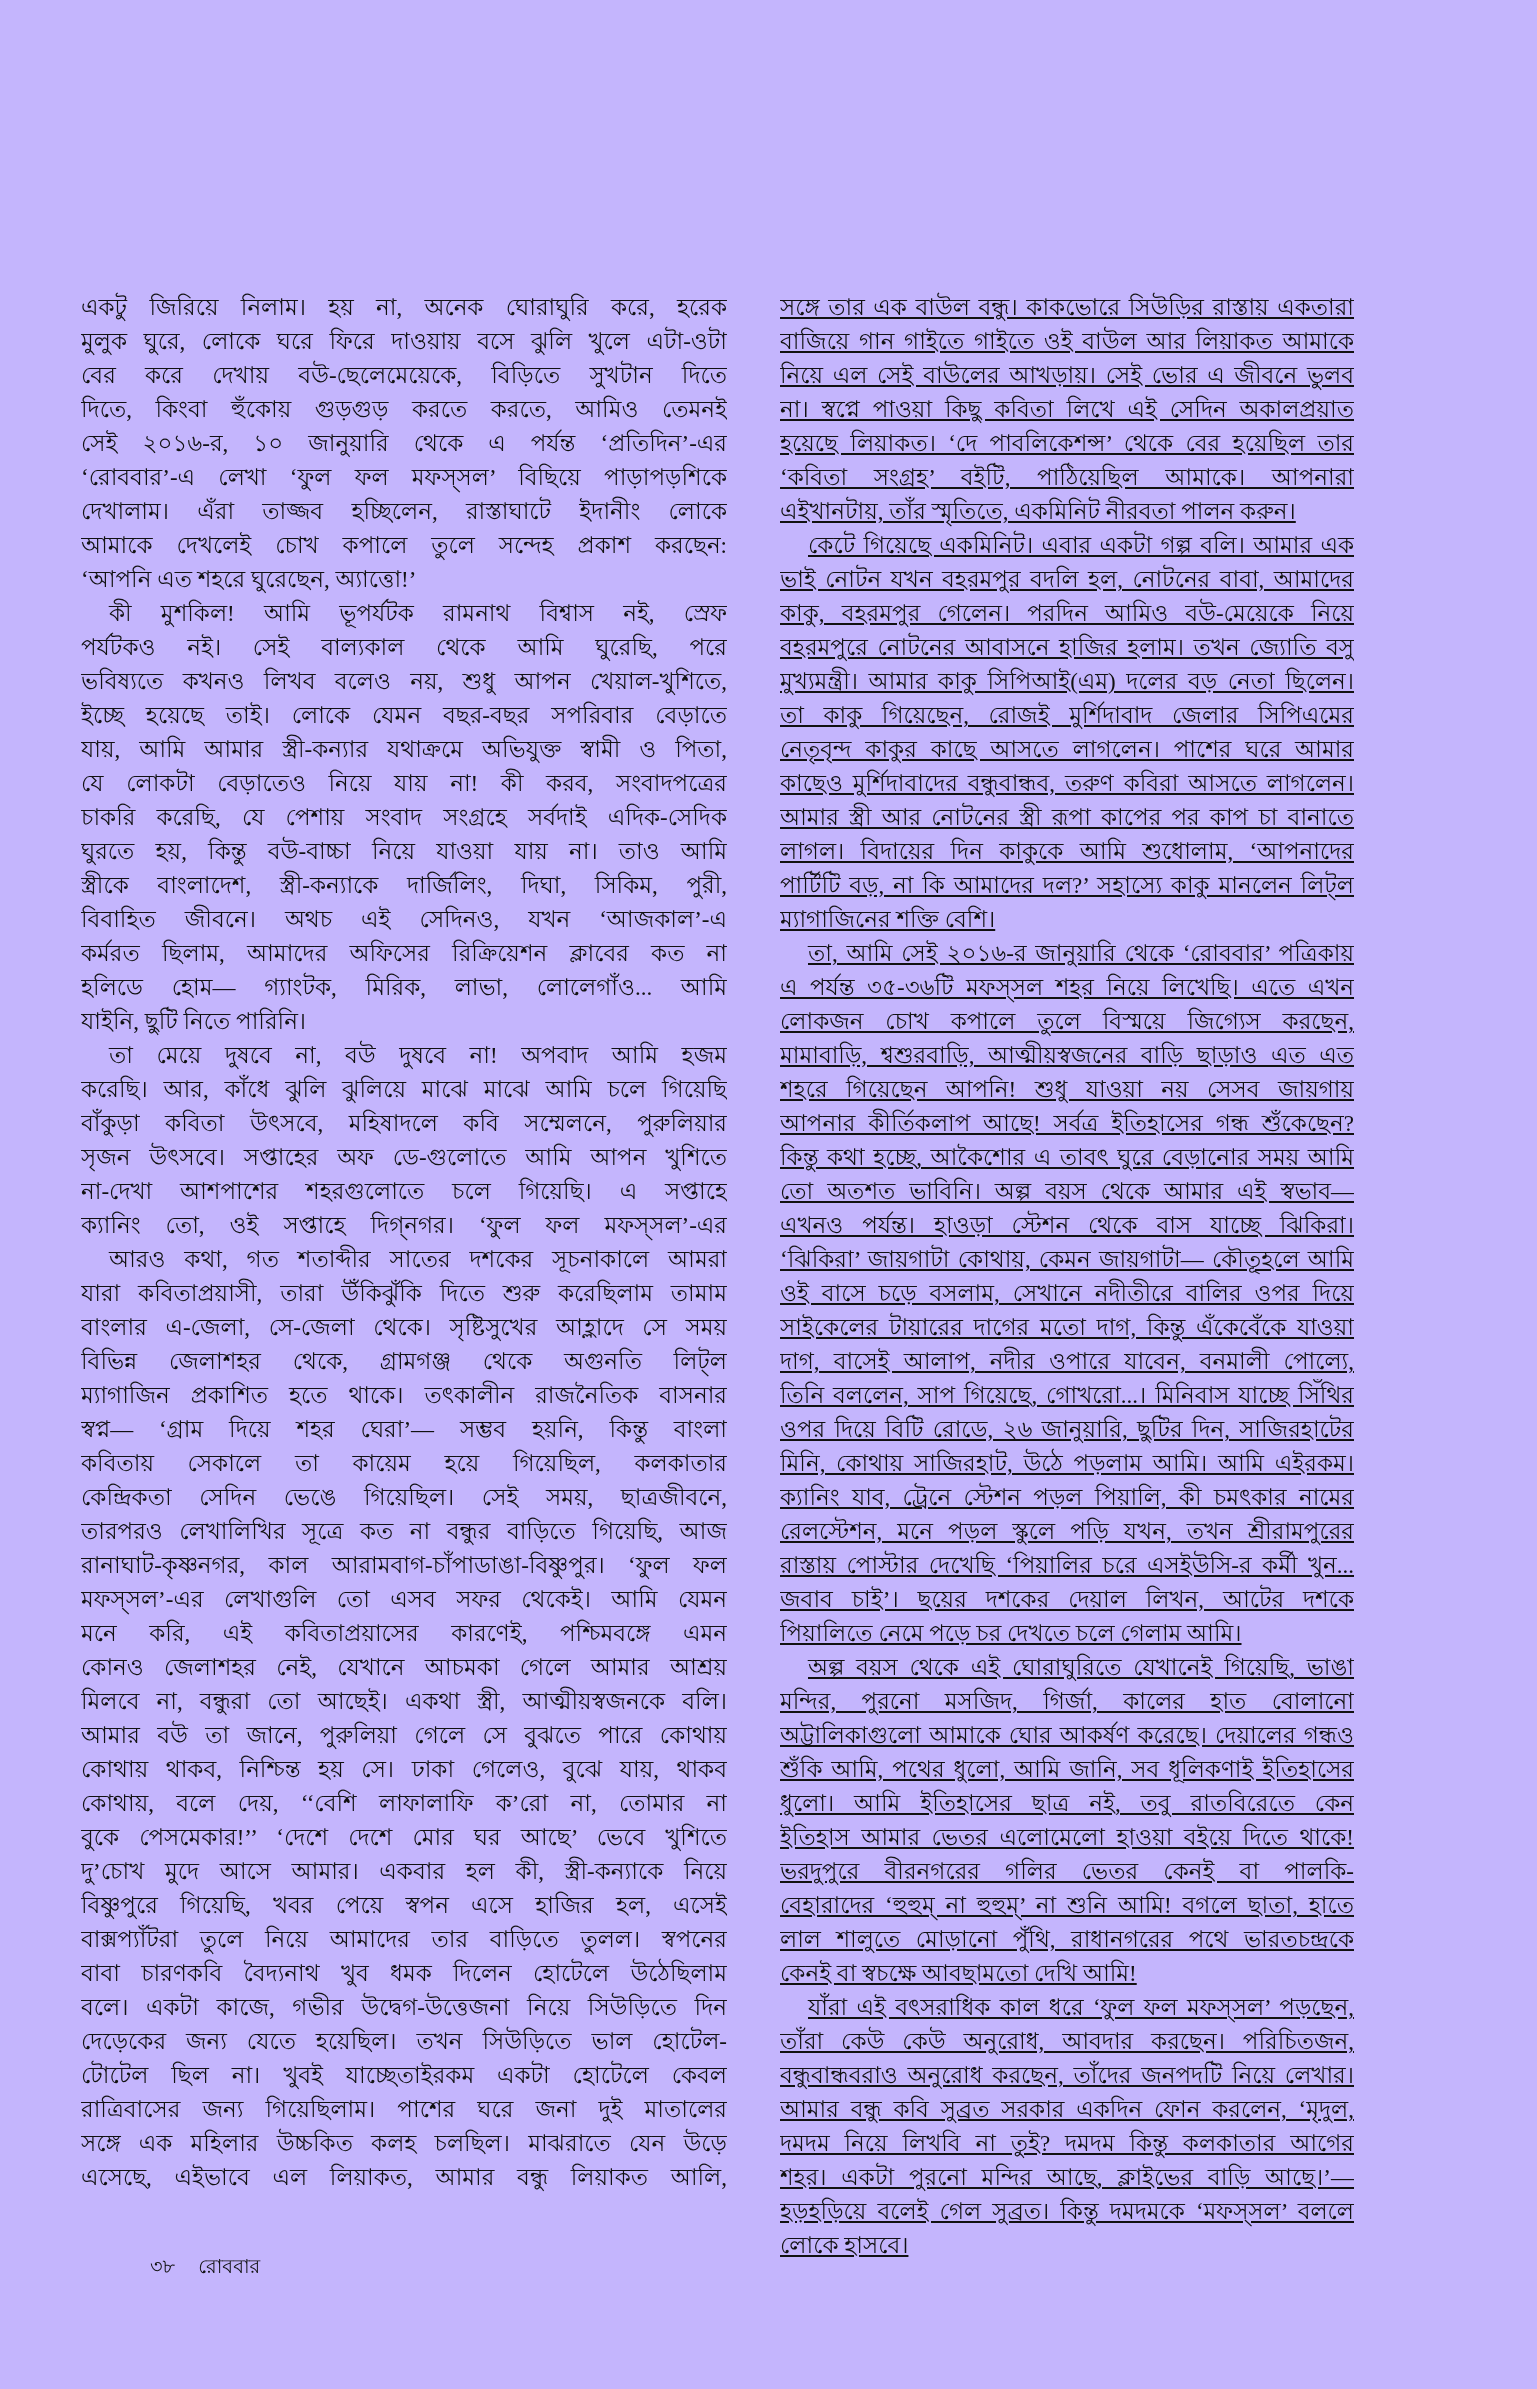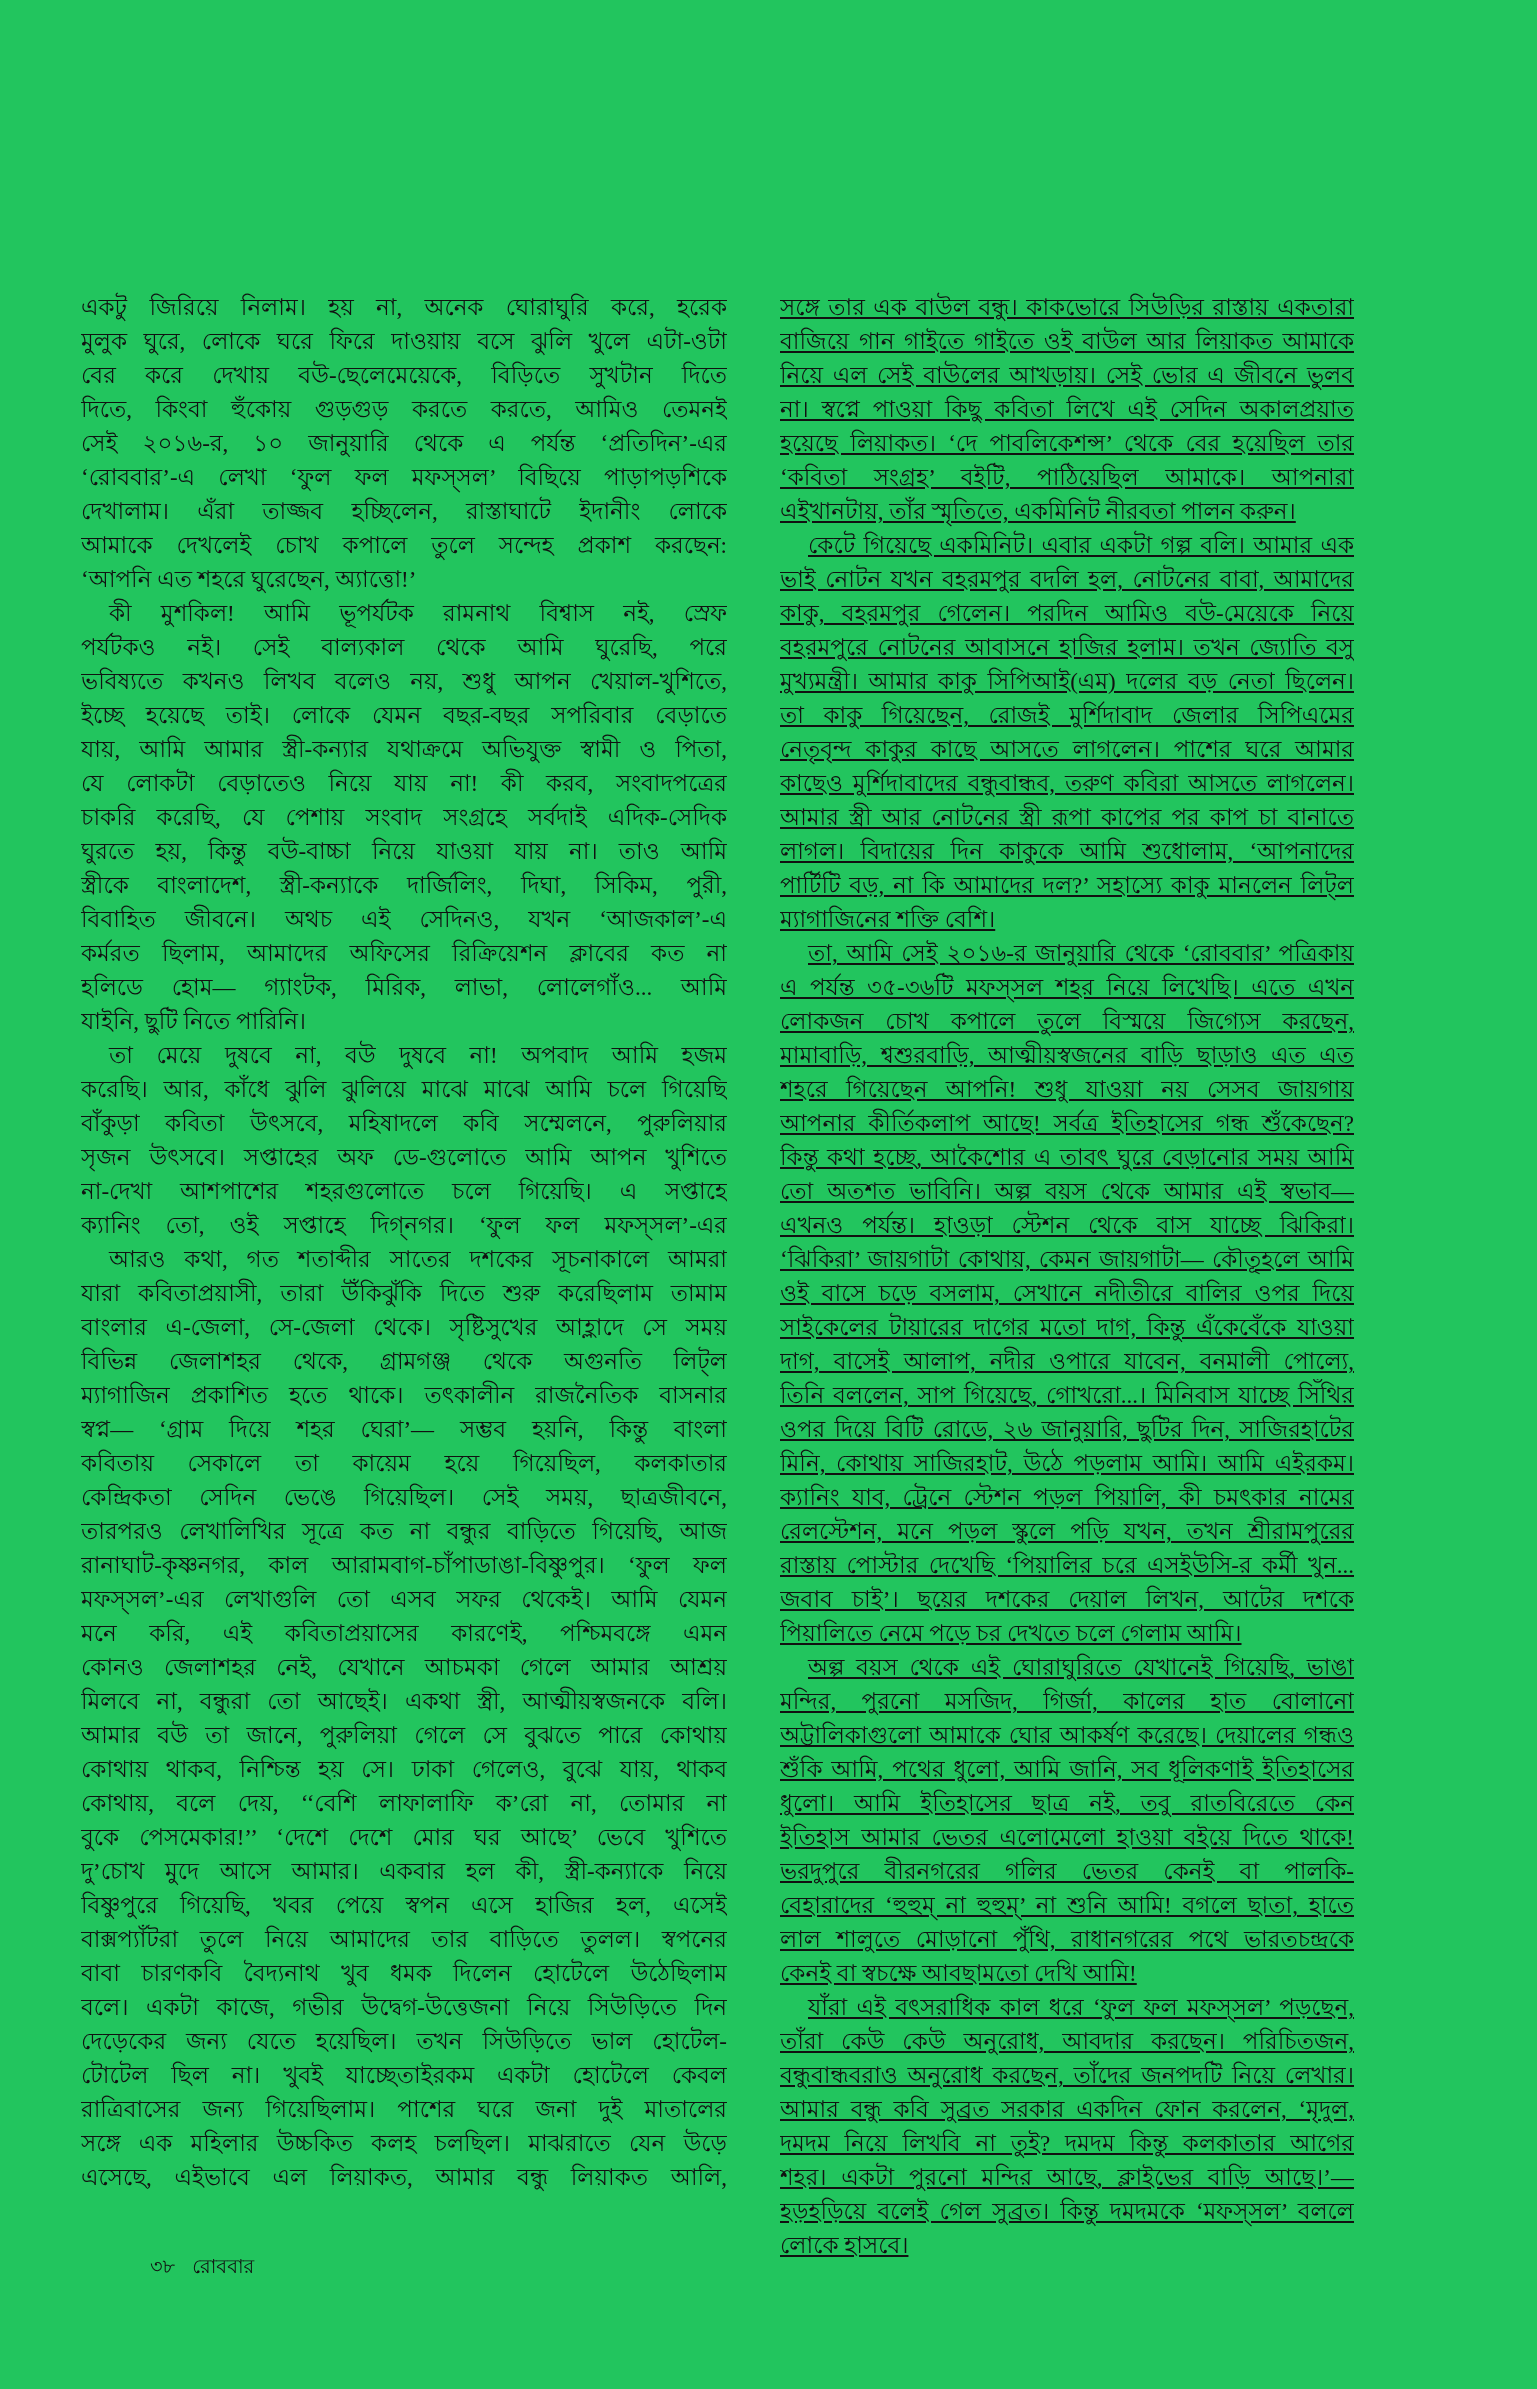--- a/index.html
+++ b/index.html
@@ -4,21 +4,21 @@
 <style>
   html, body {
     margin: 0;
     padding: 0;
     background: #ffffff;
   }
   .page {
     position: relative;
     width: 1538px;
     height: 2389px;
-    background: #22c55e;
+    background: #c4b5fd;
     font-family: "Liberation Serif", "DejaVu Serif", serif;
     color: #111111;
     overflow: hidden;
   }
   .column {
     position: absolute;
     top: 291px;
     font-size: 23px;
     line-height: 34px;
     color: #111111;
@@ -38,21 +38,21 @@
     -moz-text-align-last: left;
   }
   .line.indent { text-indent: 28px; }
   .page-footer {
     position: absolute;
     left: 150px;
     top: 2252px;
     font-size: 19.4px;
     color: #111111;
   }
-  .page-footer .folio-number { margin-right: 17px; }
+  .page-footer .folio-number { margin-right: 23px; }
 </style>
 </head>
 <body>
 
 <div class="page">
   <div class="column column-left">
       <div class="line">একটু জিরিয়ে নিলাম। হয় না, অনেক ঘোরাঘুরি করে, হরেক</div>
       <div class="line">মুলুক ঘুরে, লোকে ঘরে ফিরে দাওয়ায় বসে ঝুলি খুলে এটা-ওটা</div>
       <div class="line">বের করে দেখায় বউ-ছেলেমেয়েকে, বিড়িতে সুখটান দিতে</div>
       <div class="line">দিতে, কিংবা হুঁকোয় গুড়গুড় করতে করতে, আমিও তেমনই</div>

